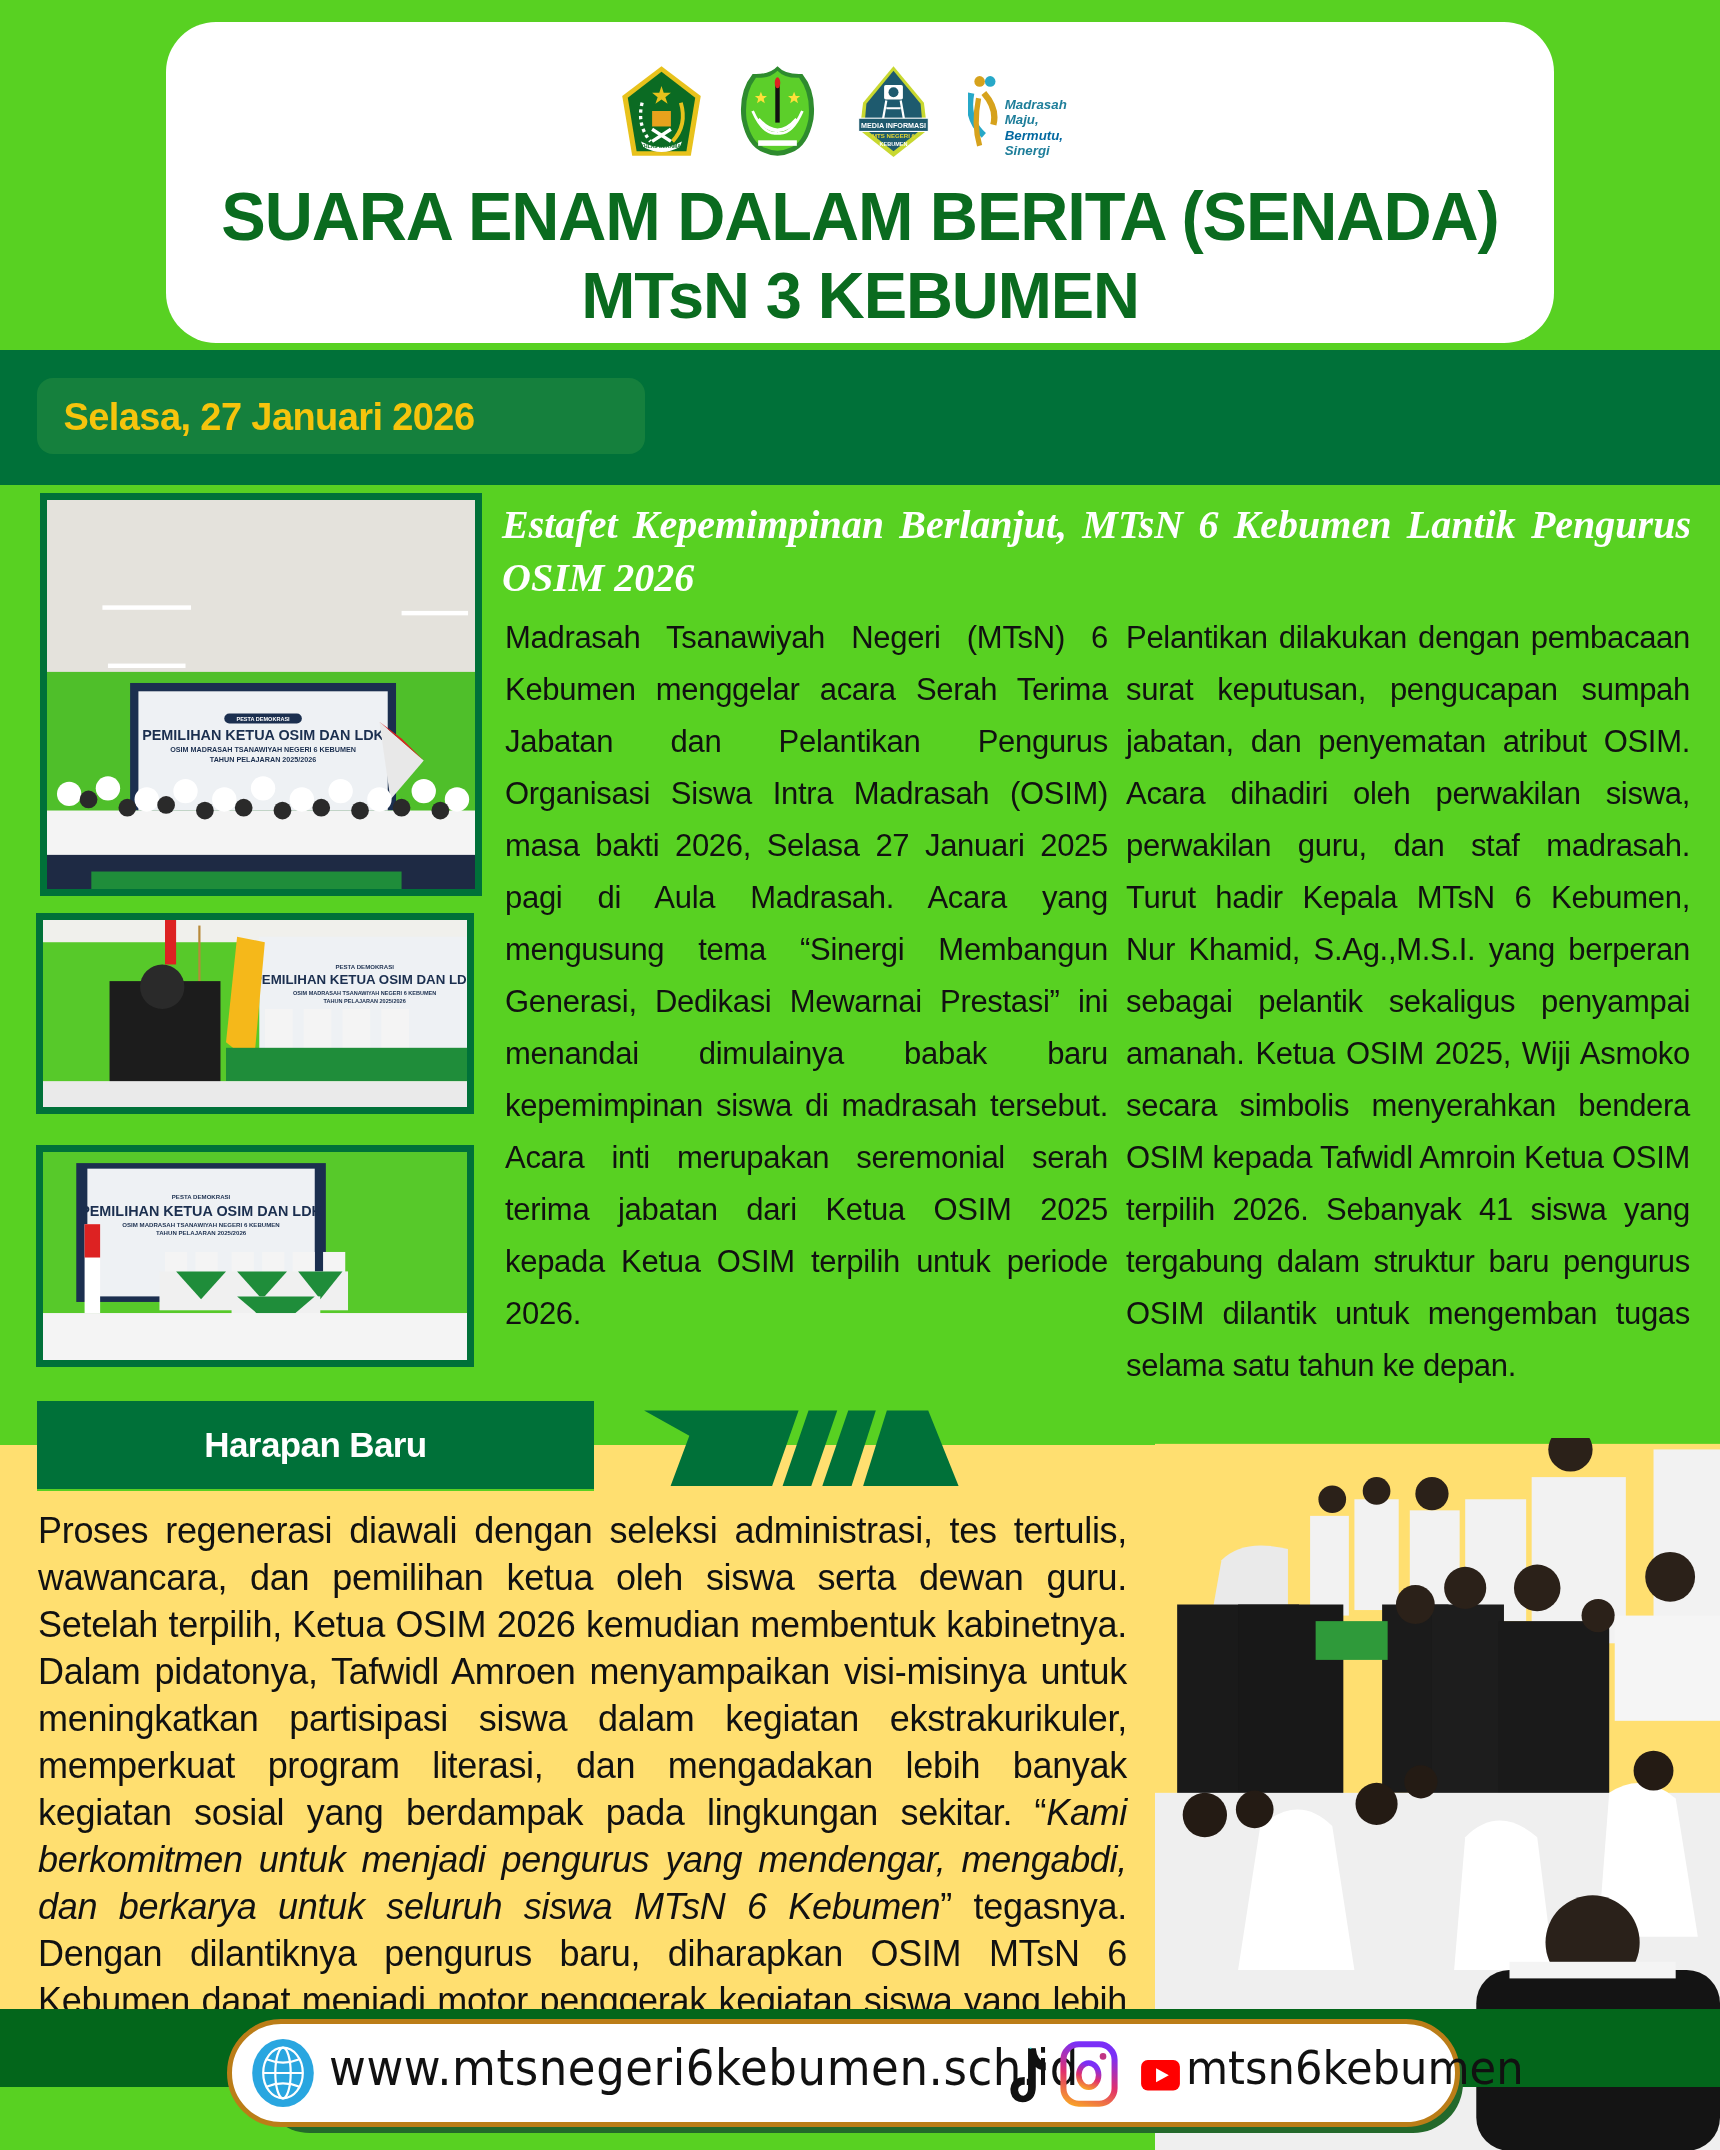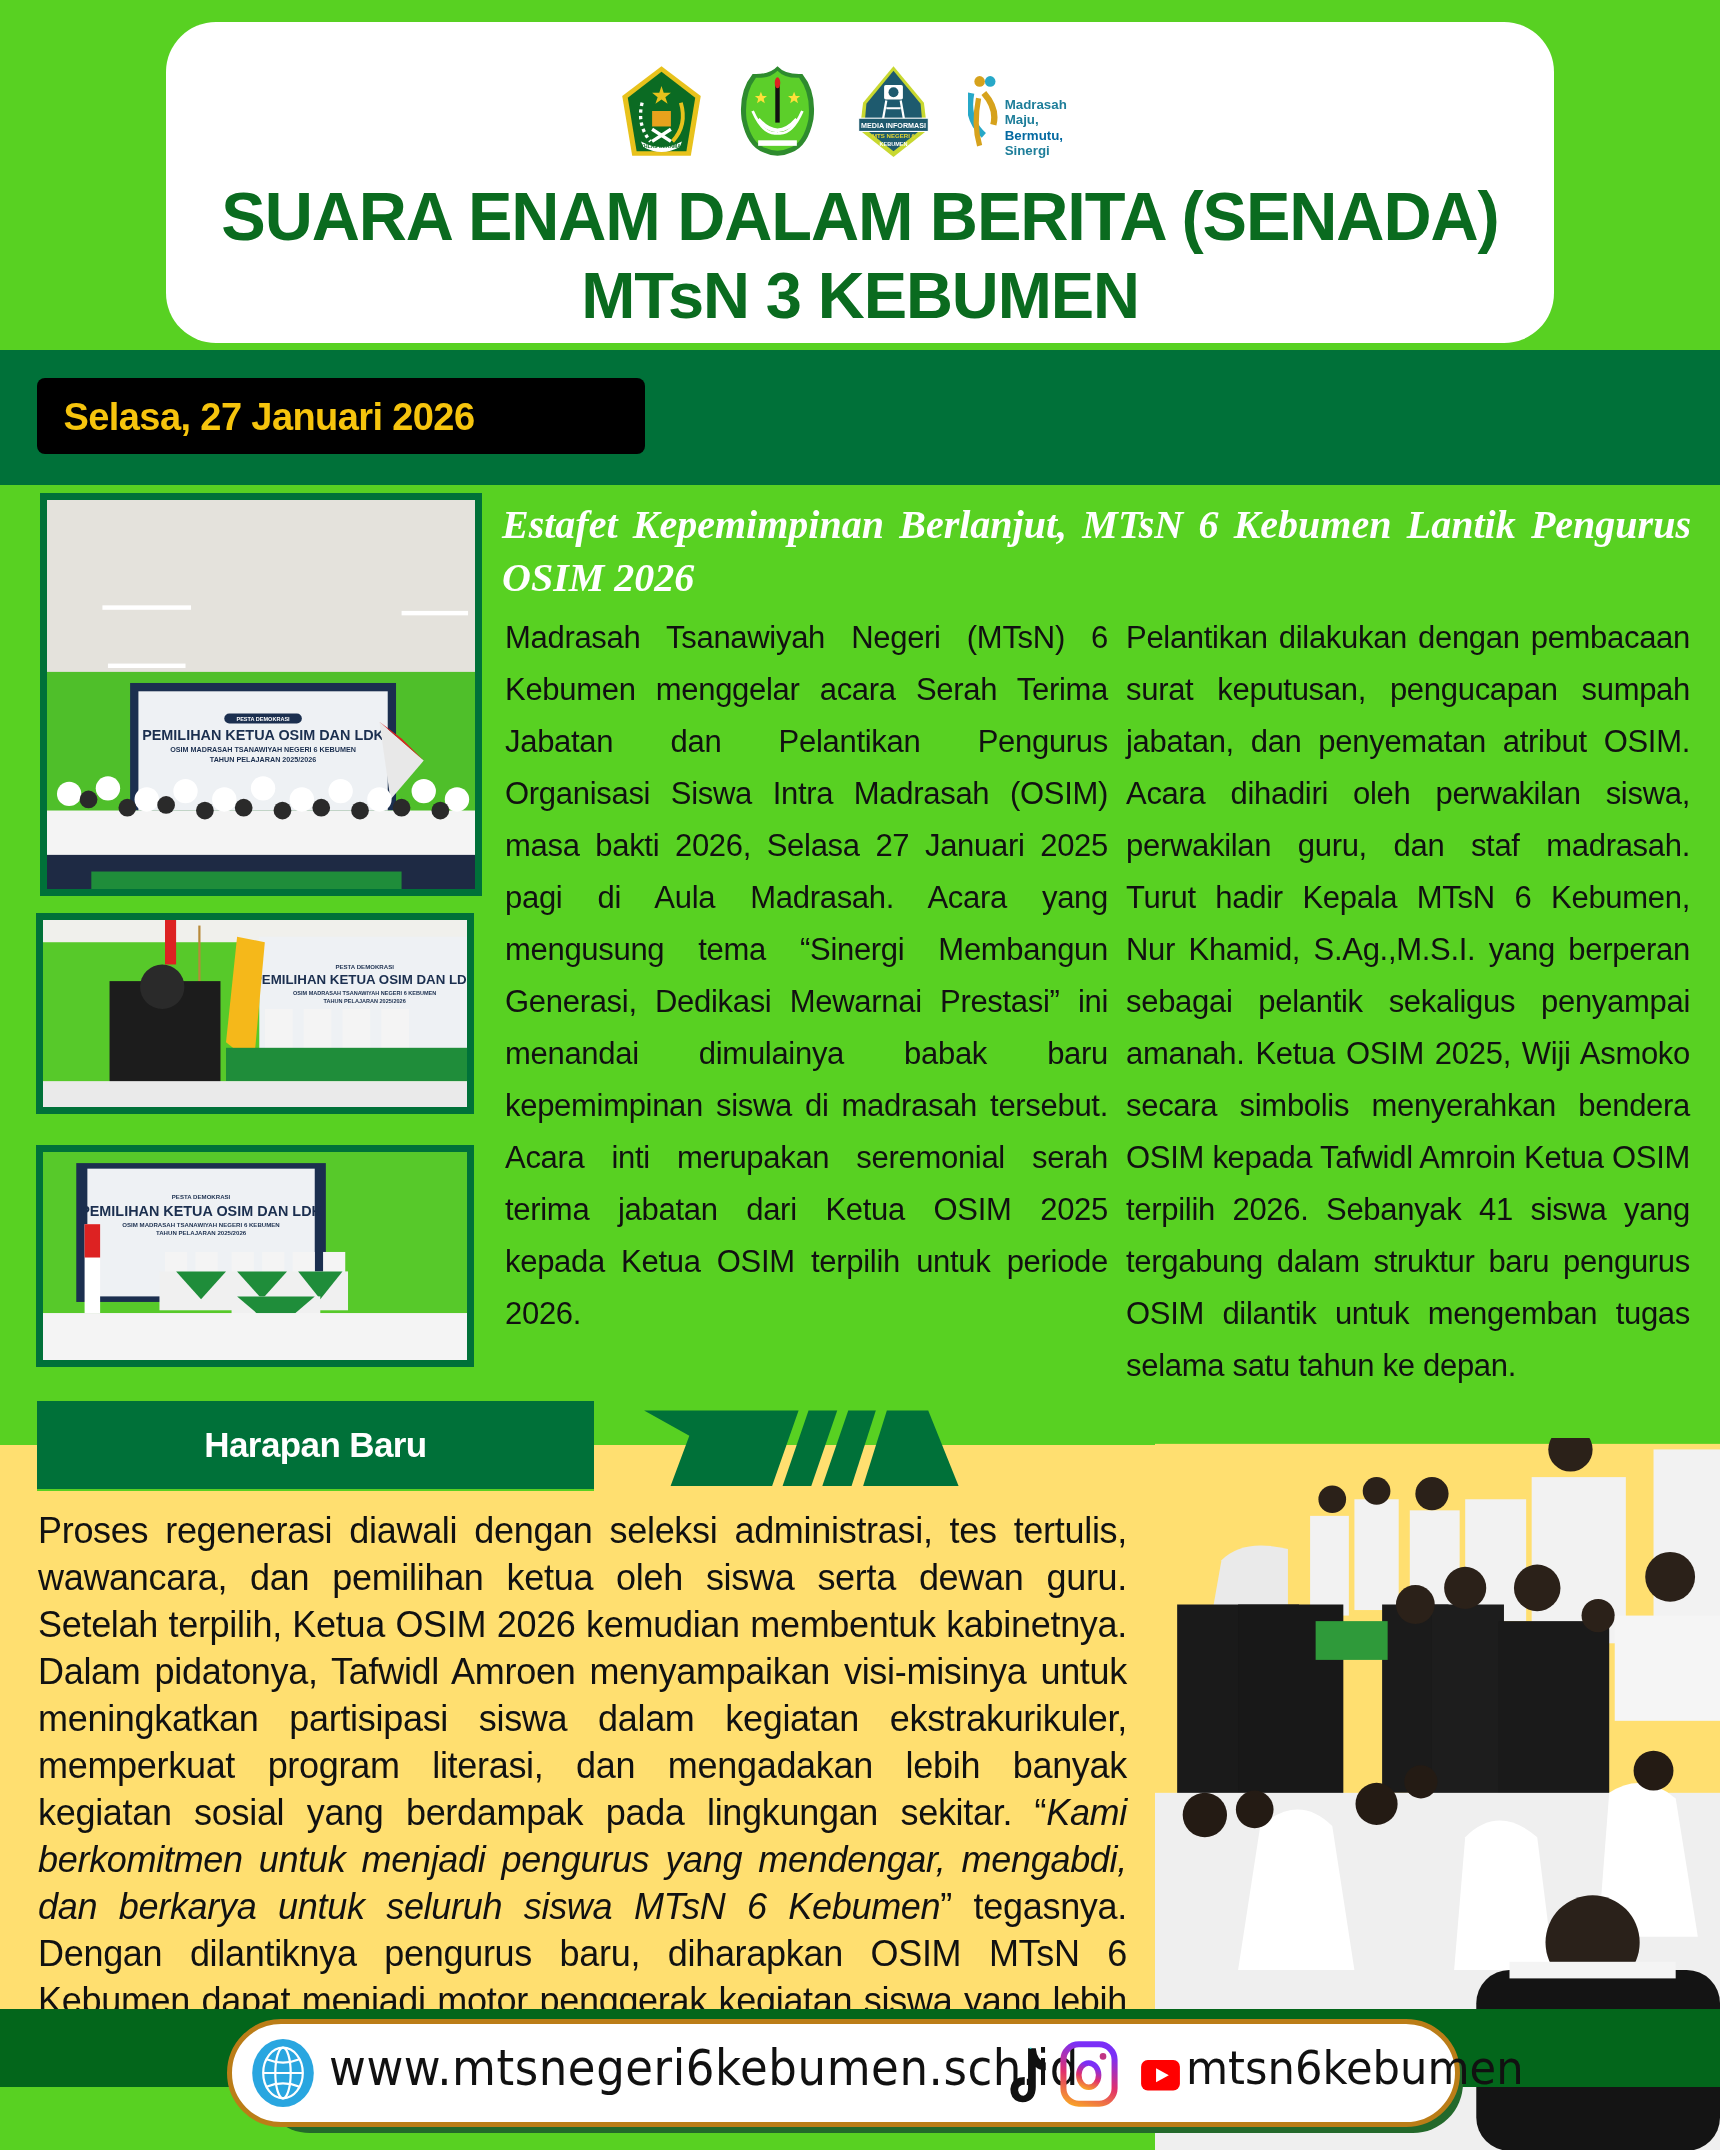--- a/index.html
+++ b/index.html
@@ -13,38 +13,38 @@
   .abs { position: absolute; }
 
   
   .header-card {
     left: 166px; top: 22px; width: 1388px; height: 321px;
     background: #ffffff; border-radius: 50px;
   }
   .logos { left: 0; top: 42px; width: 100%; height: 94px; display: flex; justify-content: center; align-items: center; gap: 33px; }
   .logo { width: 83px; height: 94px; position: relative; }
   .logo svg { width: 100%; height: 100%; }
-  .logo-madrasah { width: 133px; display: flex; align-items: center; gap: 5.5px; }
+  .logo-madrasah { width: 133px; display: flex; align-items: center; gap: 5.5px; font-style: italic; }
   .logo-madrasah .tag { font-weight: bold; font-size: 13.3px; line-height: 15.5px; }
   .logo-madrasah .t1 { color: #1e7e9a; }
   .logo-madrasah .t2 { color: #0369a1; }
   .logo-madrasah .t3 { color: #1e7e9a; }
   .title-1, .title-2 {
     left: 0; width: 100%; text-align: center;
     color: #0a6b1f; font-weight: 900; font-family: "Liberation Sans", sans-serif;
     letter-spacing: -1.1px;
   }
   .title-1 { top: 155px; font-size: 68px; transform: scaleX(0.98); }
   .title-2 { top: 236px; font-size: 65px; }
 
   
   .date-band { left: 0; top: 350px; width: 1721px; height: 135px; background: #007139; }
   .date-pill {
     left: 37px; top: 378px; width: 608px; height: 76px;
-    background: #000000; border-radius: 8px;
+    background: #15803d; border-radius: 16px;
   }
   .date-text {
     left: 26.6px; top: 17.7px; font-size: 38px; font-weight: bold; color: #f6c40d;
     letter-spacing: -0.6px;
   }
 
   
   .photo { background: #007139; overflow: hidden; }
   .photo-inner { position: absolute; left: 6.6px; top: 6.6px; right: 6.6px; bottom: 6.6px; overflow: hidden; }
   .photo-1 { left: 40px; top: 493px; width: 442px; height: 403px; }

